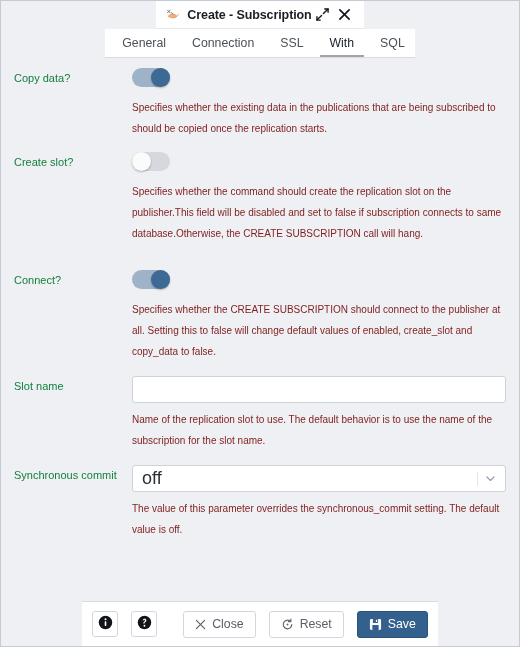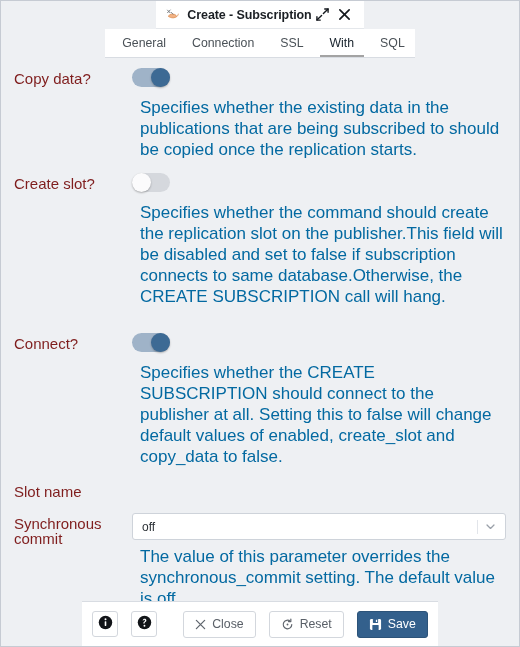--- a/index.html
+++ b/index.html
@@ -71,21 +71,21 @@
     overflow: hidden;
     position: relative;
   }
   .row {
     display: flex;
     align-items: flex-start;
     padding: 0 14px 0 14px;
   }
   .lbl {
     width: 118px; min-width: 118px;
-    font-size: 15px; color: #7f1d1d;
+    font-size: 11px; color: #15803d;
     line-height: 15px;
     padding-top: 3px;
   }
   .ctrl { flex: 1 1 auto; }
 
   
   .toggle {
     width: 38px; height: 19px; border-radius: 10px;
     position: relative; cursor: pointer;
     display: inline-block;
@@ -95,23 +95,23 @@
   .knob {
     position: absolute; top: 0px;
     width: 19px; height: 19px; border-radius: 50%;
     box-shadow: 0 1px 2px rgba(0,0,0,.28);
   }
   .toggle.on  .knob { right: 0; background: #3d6a94; }
   .toggle.off .knob { left: 0;  background: #fbfbfc; }
 
   
   .desc {
-    font-size: 17px; color: #0369a1;
+    font-size: 10px; color: #7f1d1d;
     line-height: 21px;
-    margin: 6px 0 0 8px;
+    margin: 6px 0 0 0;
     max-width: 374px;
   }
   .gap-sm { height: 13px; }
   .gap-md { height: 14px; }
 
   
   .txtinput {
     width: 374px; height: 27px;
     background: #ffffff;
     border: 1px solid #ced3da;
@@ -125,21 +125,21 @@
   
   .selbox {
     width: 374px; height: 27px;
     background: #ffffff;
     border: 1px solid #ced3da;
     border-radius: 3px;
     display: flex; align-items: center;
     cursor: pointer;
   }
   .selval {
-    flex: 1 1 auto; font-size: 12px; color: #2c3136;
+    flex: 1 1 auto; font-size: 18px; color: #2c3136;
     padding-left: 9px;
   }
   .seldiv {
     width: 1px; height: 14px; background: #e2e5ea; margin-right: 7px;
   }
   .selarrow { padding-right: 9px; display: flex; align-items: center; }
 
   
   .footer {
     height: 45px; min-height: 45px;
@@ -242,20 +242,24 @@
           <span class="knob"></span>
         </div>
         <p class="desc">Specifies whether the CREATE SUBSCRIPTION should connect to the publisher at all. Setting this to false will change default values of enabled, create_slot and copy_data to false.</p>
       </div>
     </div>
 
     <div class="gap-md"></div>
 
     <div class="row">
       <div class="lbl">Slot name</div>
+      <div class="ctrl">
+        <input class="txtinput" type="text" value="" style="">
+        <p class="desc">Name of the replication slot to use. The default behavior is to use the name of the subscription for the slot name.</p>
+      </div>
     </div>
 
     <div class="gap-md"></div>
 
     <div class="row">
       <div class="lbl">Synchronous commit</div>
       <div class="ctrl">
         <div class="selbox">
           <span class="selval">off</span>
           <span class="seldiv"></span>

